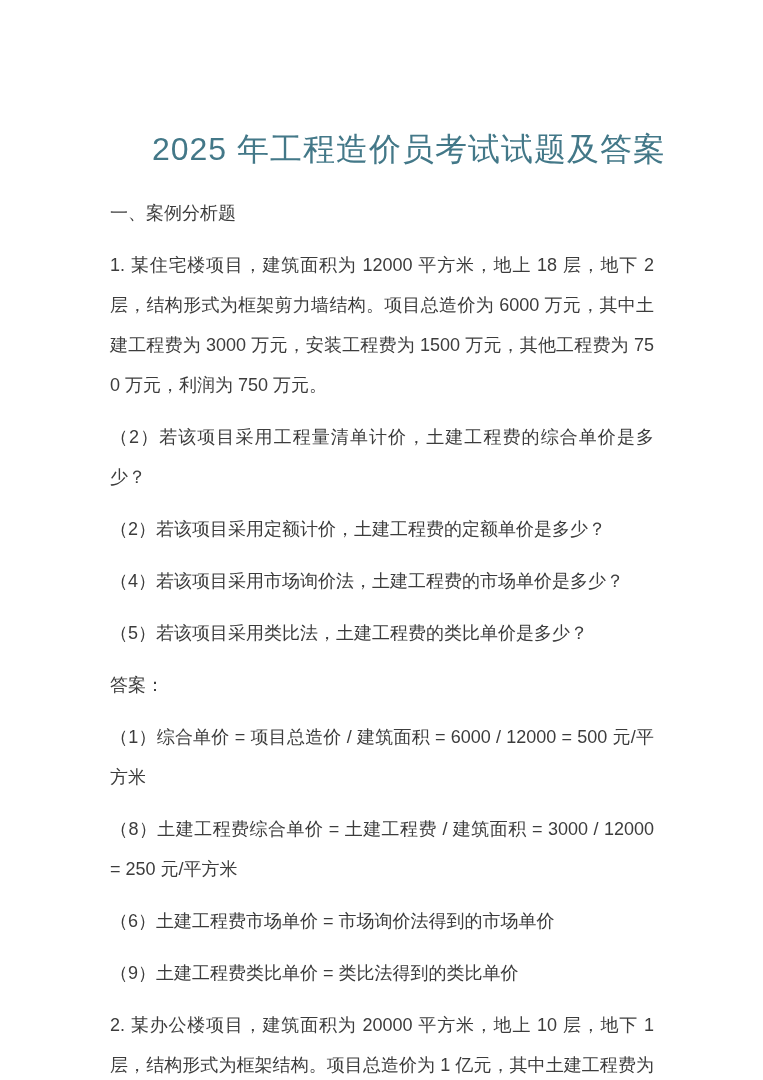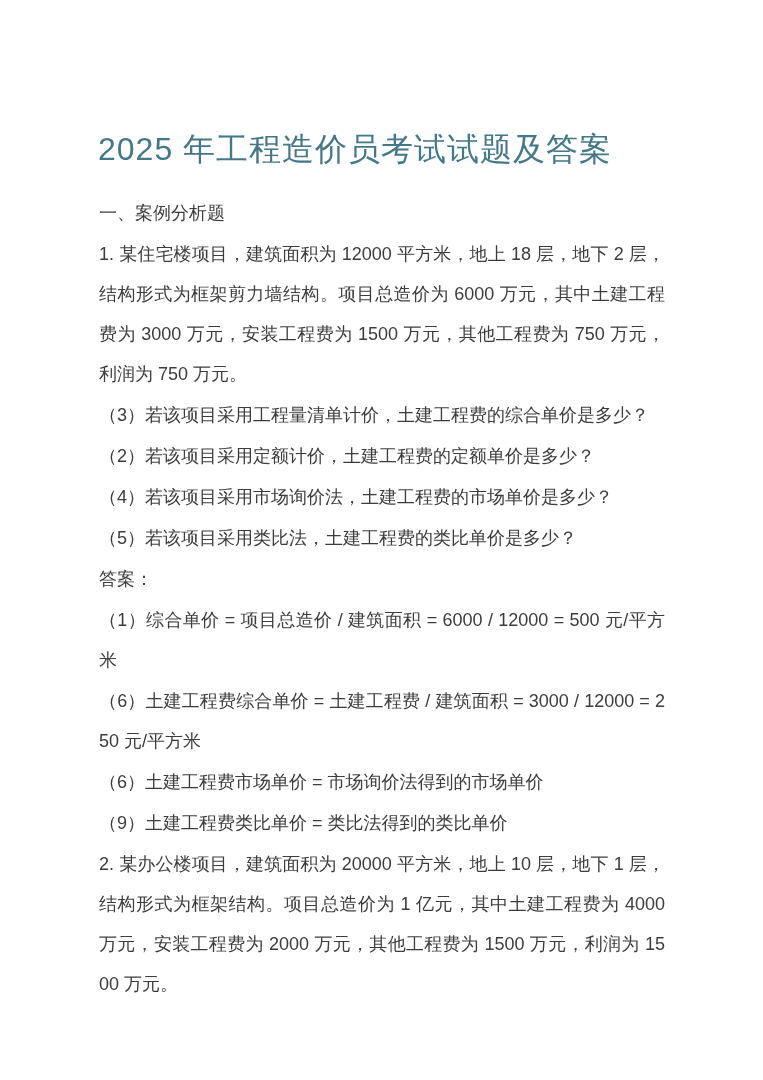--- a/index.html
+++ b/index.html
@@ -16,54 +16,54 @@
     background: var(--background-color, #ffffff);
     overflow: hidden;
     font-family: "Liberation Sans", "DejaVu Sans", sans-serif;
   }
   .doc {
     padding: 127px 97px 0 98px;
     box-sizing: border-box;
   }
   .title {
     margin: 0;
-    text-align: left;
+    text-align: right;
     font-size: 32px;
     line-height: 44px;
     font-weight: 300;
     letter-spacing: 1px;
     color: var(--title-color, #437888);
   }
   .content {
     margin-top: 22px;
     font-size: 18px;
     color: var(--text-color, #3c3c3c);
   }
   .para {
-    margin: 1px;
+    margin: 12px;
     line-height: 40px;
     text-align: justify;
     text-justify: inter-ideograph;
     word-break: break-all;
   }
 </style>
 </head>
 <body>
 
 <div class="page">
   <div class="doc">
     <h1 class="title">2025 年工程造价员考试试题及答案</h1>
     <div class="content">
       <p class="para">一、案例分析题</p>
       <p class="para">1. 某住宅楼项目，建筑面积为 12000 平方米，地上 18 层，地下 2 层，结构形式为框架剪力墙结构。项目总造价为 6000 万元，其中土建工程费为 3000 万元，安装工程费为 1500 万元，其他工程费为 750 万元，利润为 750 万元。</p>
-      <p class="para">（3）若该项目采用工程量清单计价，土建工程费的综合单价是多少？</p>
+      <p class="para">（2）若该项目采用工程量清单计价，土建工程费的综合单价是多少？</p>
       <p class="para">（2）若该项目采用定额计价，土建工程费的定额单价是多少？</p>
       <p class="para">（4）若该项目采用市场询价法，土建工程费的市场单价是多少？</p>
       <p class="para">（5）若该项目采用类比法，土建工程费的类比单价是多少？</p>
       <p class="para">答案：</p>
       <p class="para">（1）综合单价 = 项目总造价 / 建筑面积 = 6000 / 12000 = 500 元/平方米</p>
-      <p class="para">（6）土建工程费综合单价 = 土建工程费 / 建筑面积 = 3000 / 12000 = 250 元/平方米</p>
+      <p class="para">（8）土建工程费综合单价 = 土建工程费 / 建筑面积 = 3000 / 12000 = 250 元/平方米</p>
       <p class="para">（6）土建工程费市场单价 = 市场询价法得到的市场单价</p>
       <p class="para">（9）土建工程费类比单价 = 类比法得到的类比单价</p>
       <p class="para">2. 某办公楼项目，建筑面积为 20000 平方米，地上 10 层，地下 1 层，结构形式为框架结构。项目总造价为 1 亿元，其中土建工程费为 4000 万元，安装工程费为 2000 万元，其他工程费为 1500 万元，利润为 1500 万元。</p>
     </div>
   </div>
 </div>
 
 </body></html>

